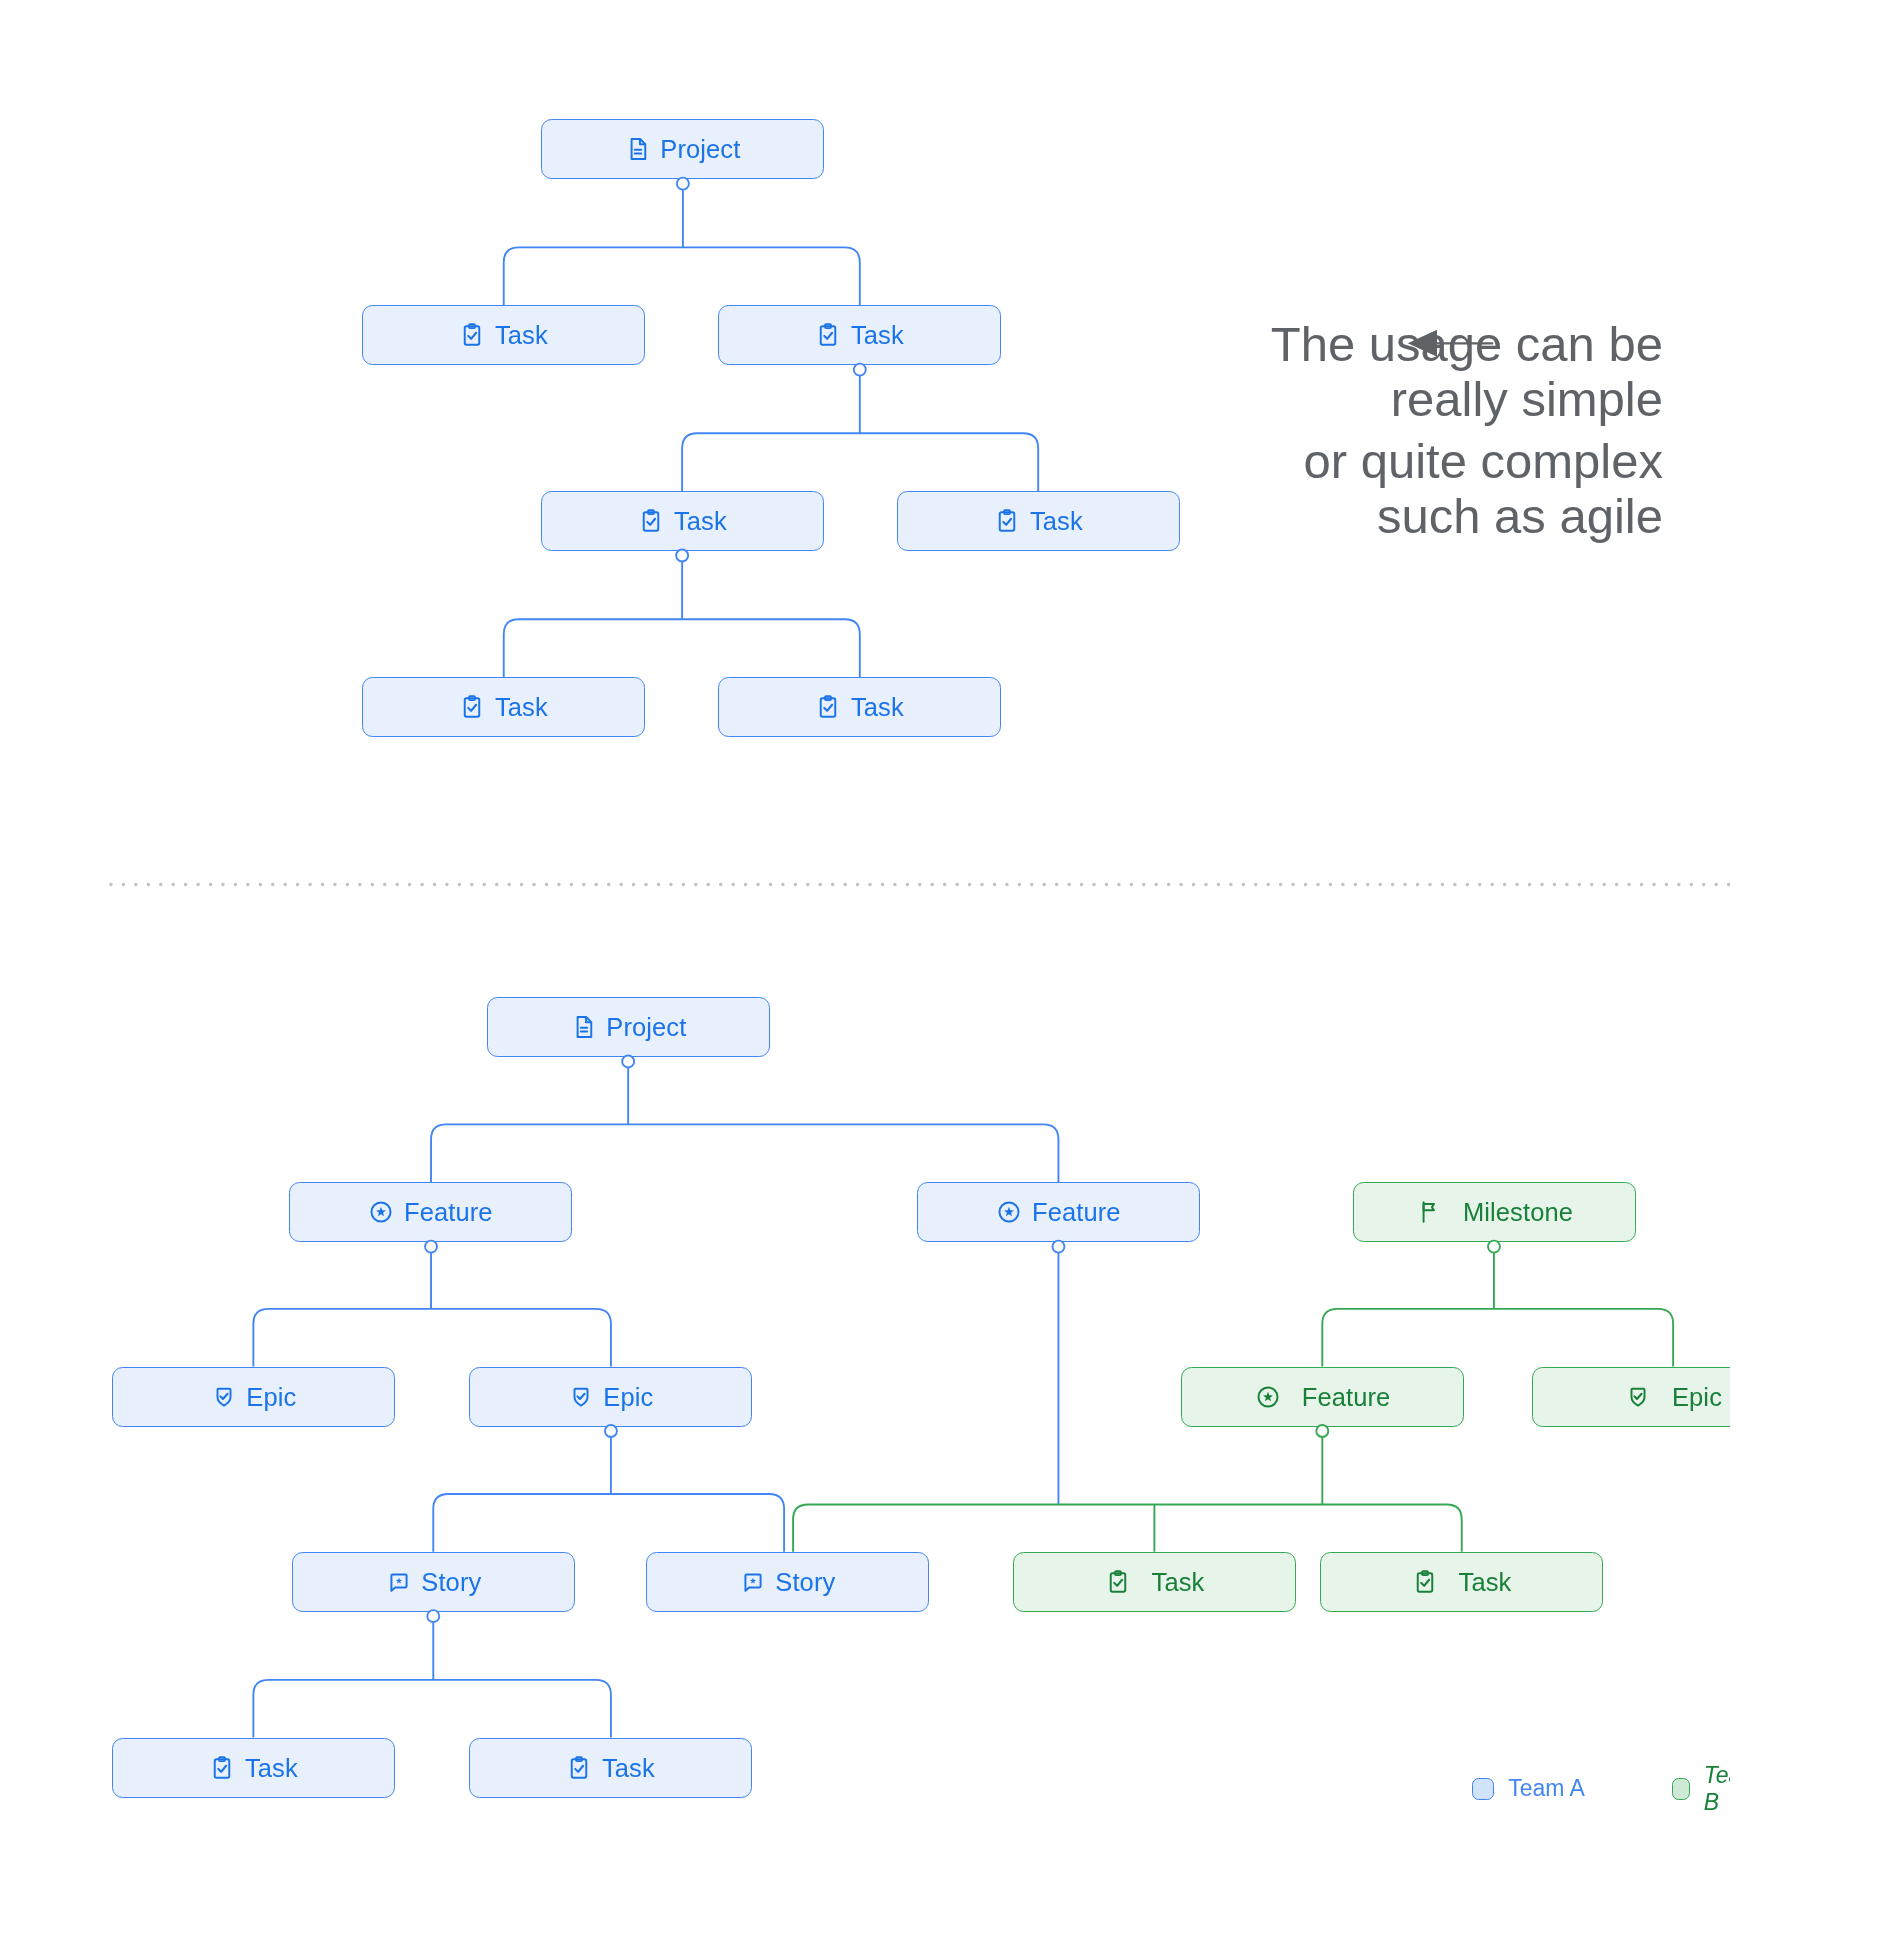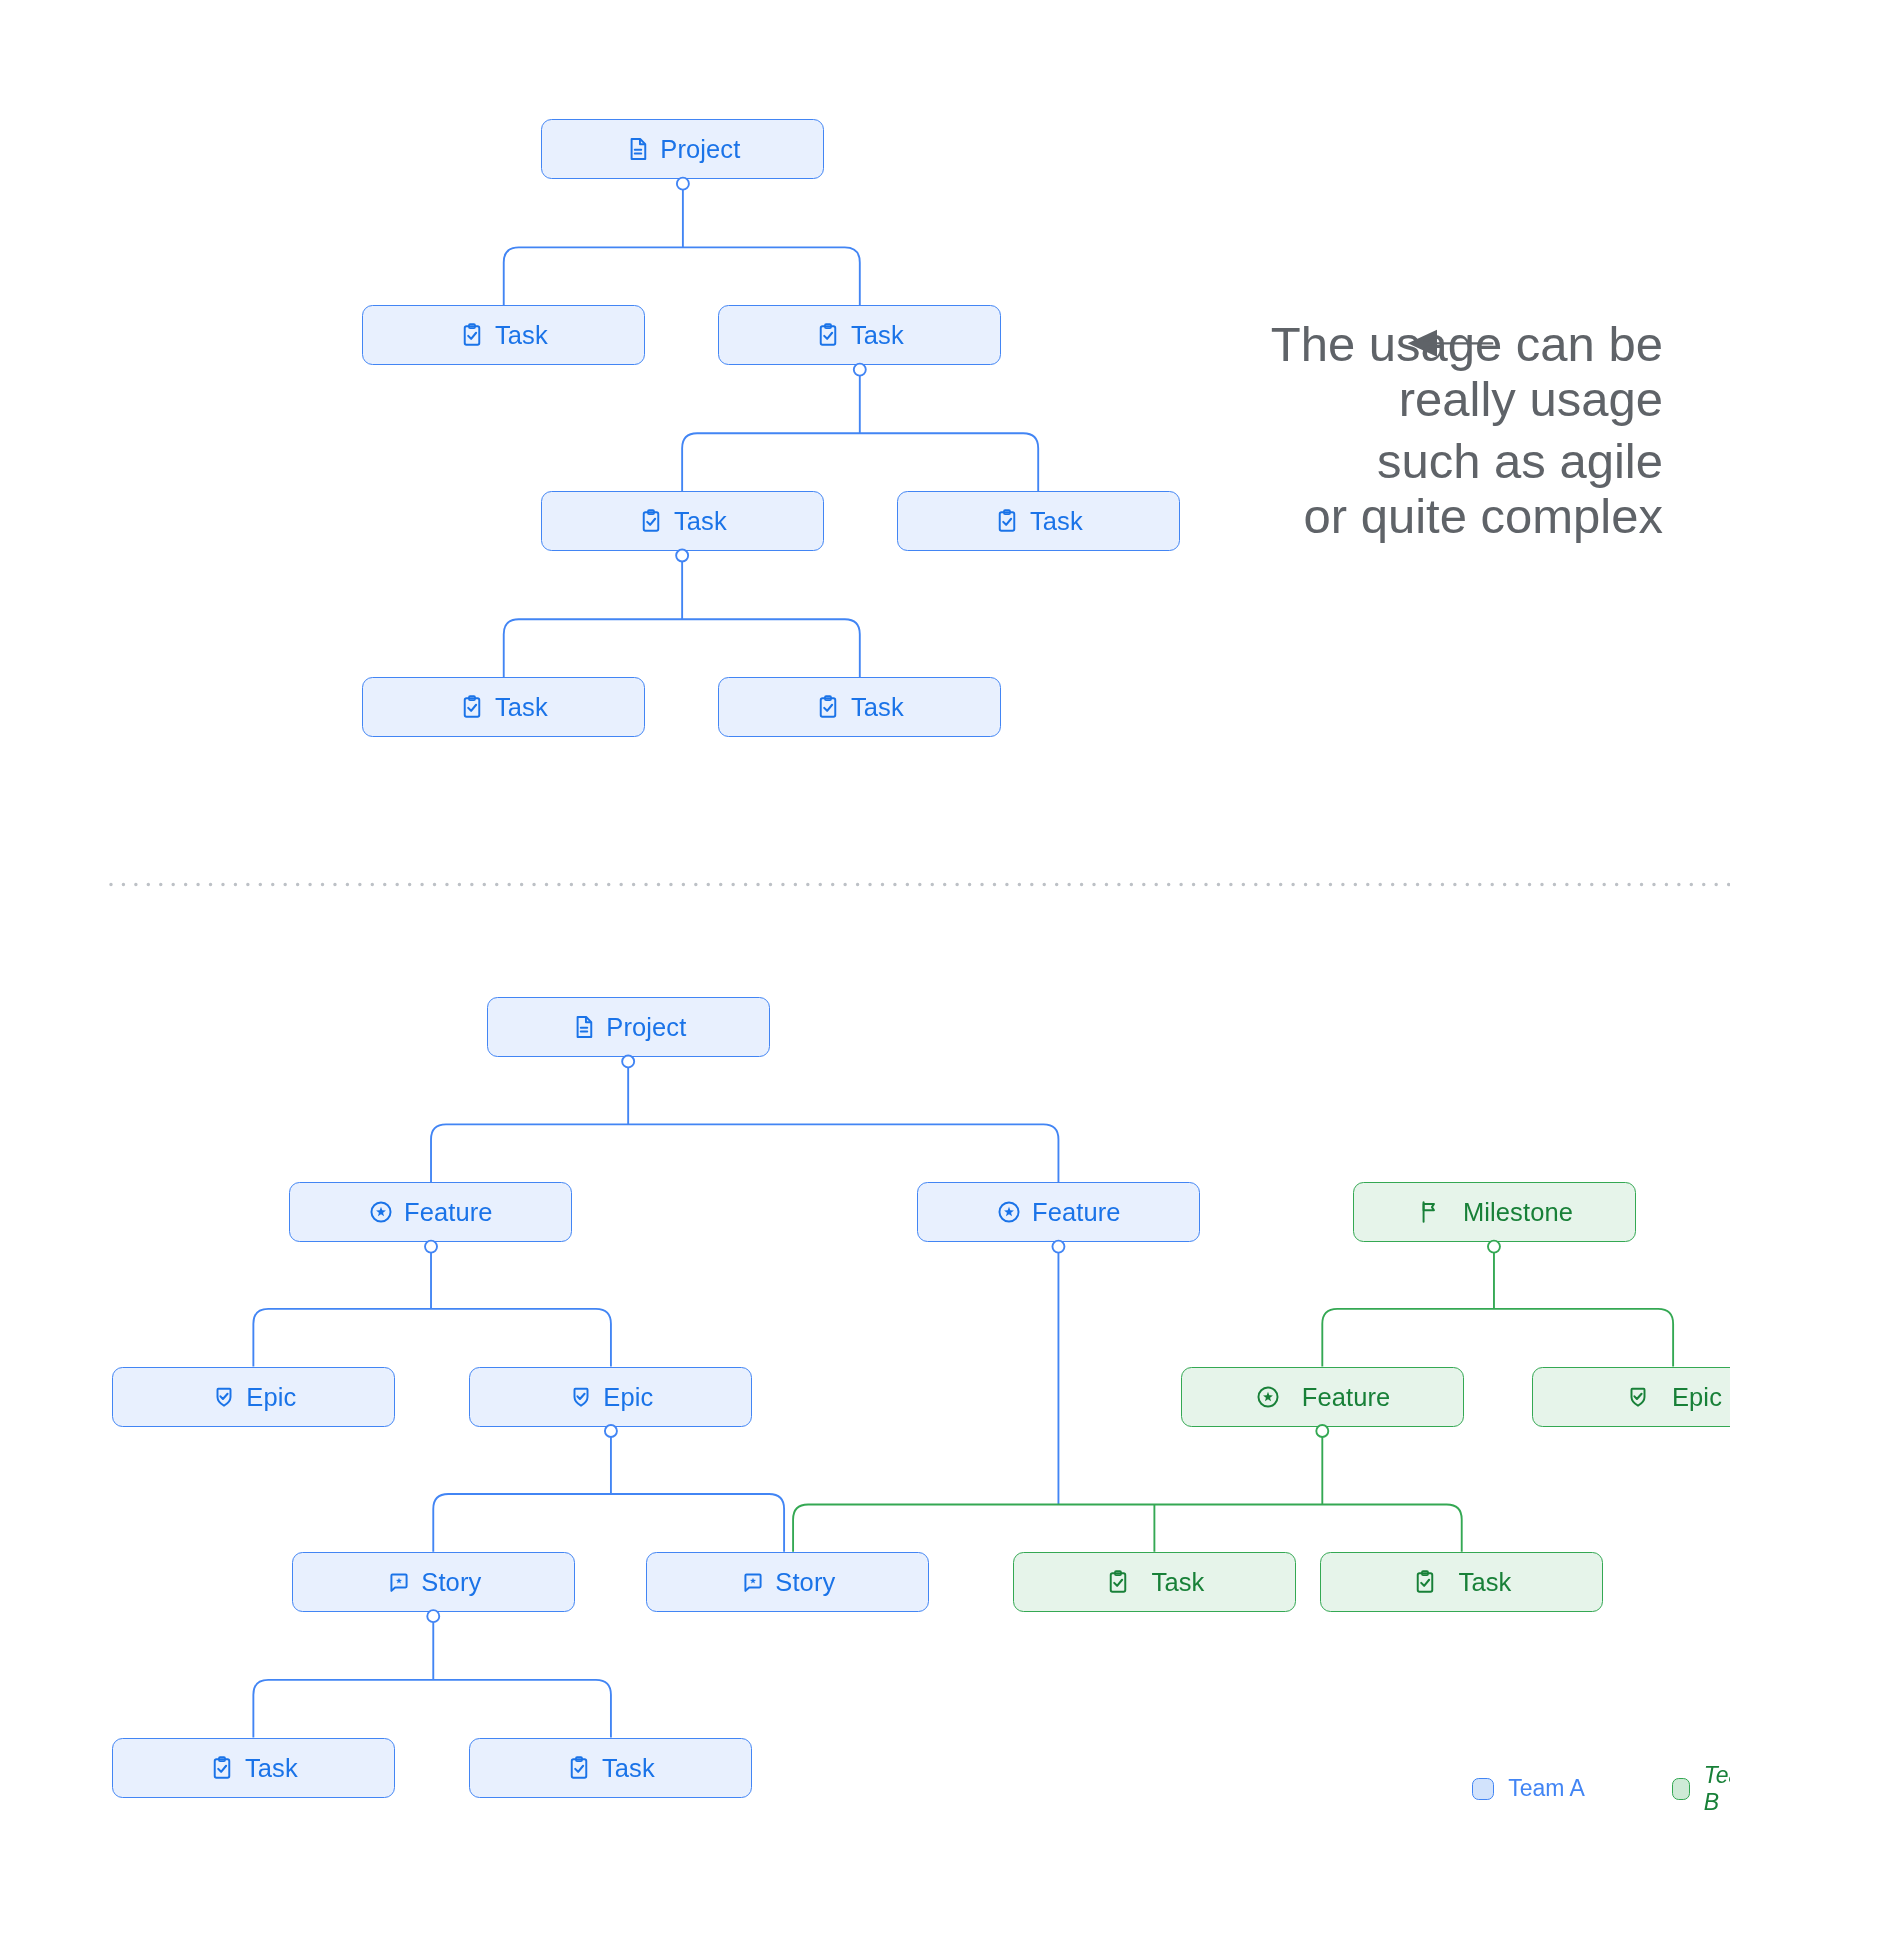--- a/index.html
+++ b/index.html
@@ -244,25 +244,25 @@
   <div class="node team-a" style="left:469px;top:1738px">
     <svg class="ic" viewBox="0 0 35 35" width="26" height="26">
         <use href="#i-task"></use>
       </svg>
     <span>Task</span>
   </div>
 
   <div class="annotation">
     <div class="para">
       <div>The usage can be</div>
-      <div>really usage</div>
+      <div>really simple</div>
     </div>
     <div class="para">
+      <div>or quite complex</div>
       <div>such as agile</div>
-      <div>or quite complex</div>
     </div>
   </div>
 
   <div class="legend">
     <div class="legend-item a" style="left:1472px">
       <span class="swatch"></span>
       <span class="lbl">Team A</span>
     </div>
     <div class="legend-item b" style="left:1672px">
       <span class="swatch"></span>

